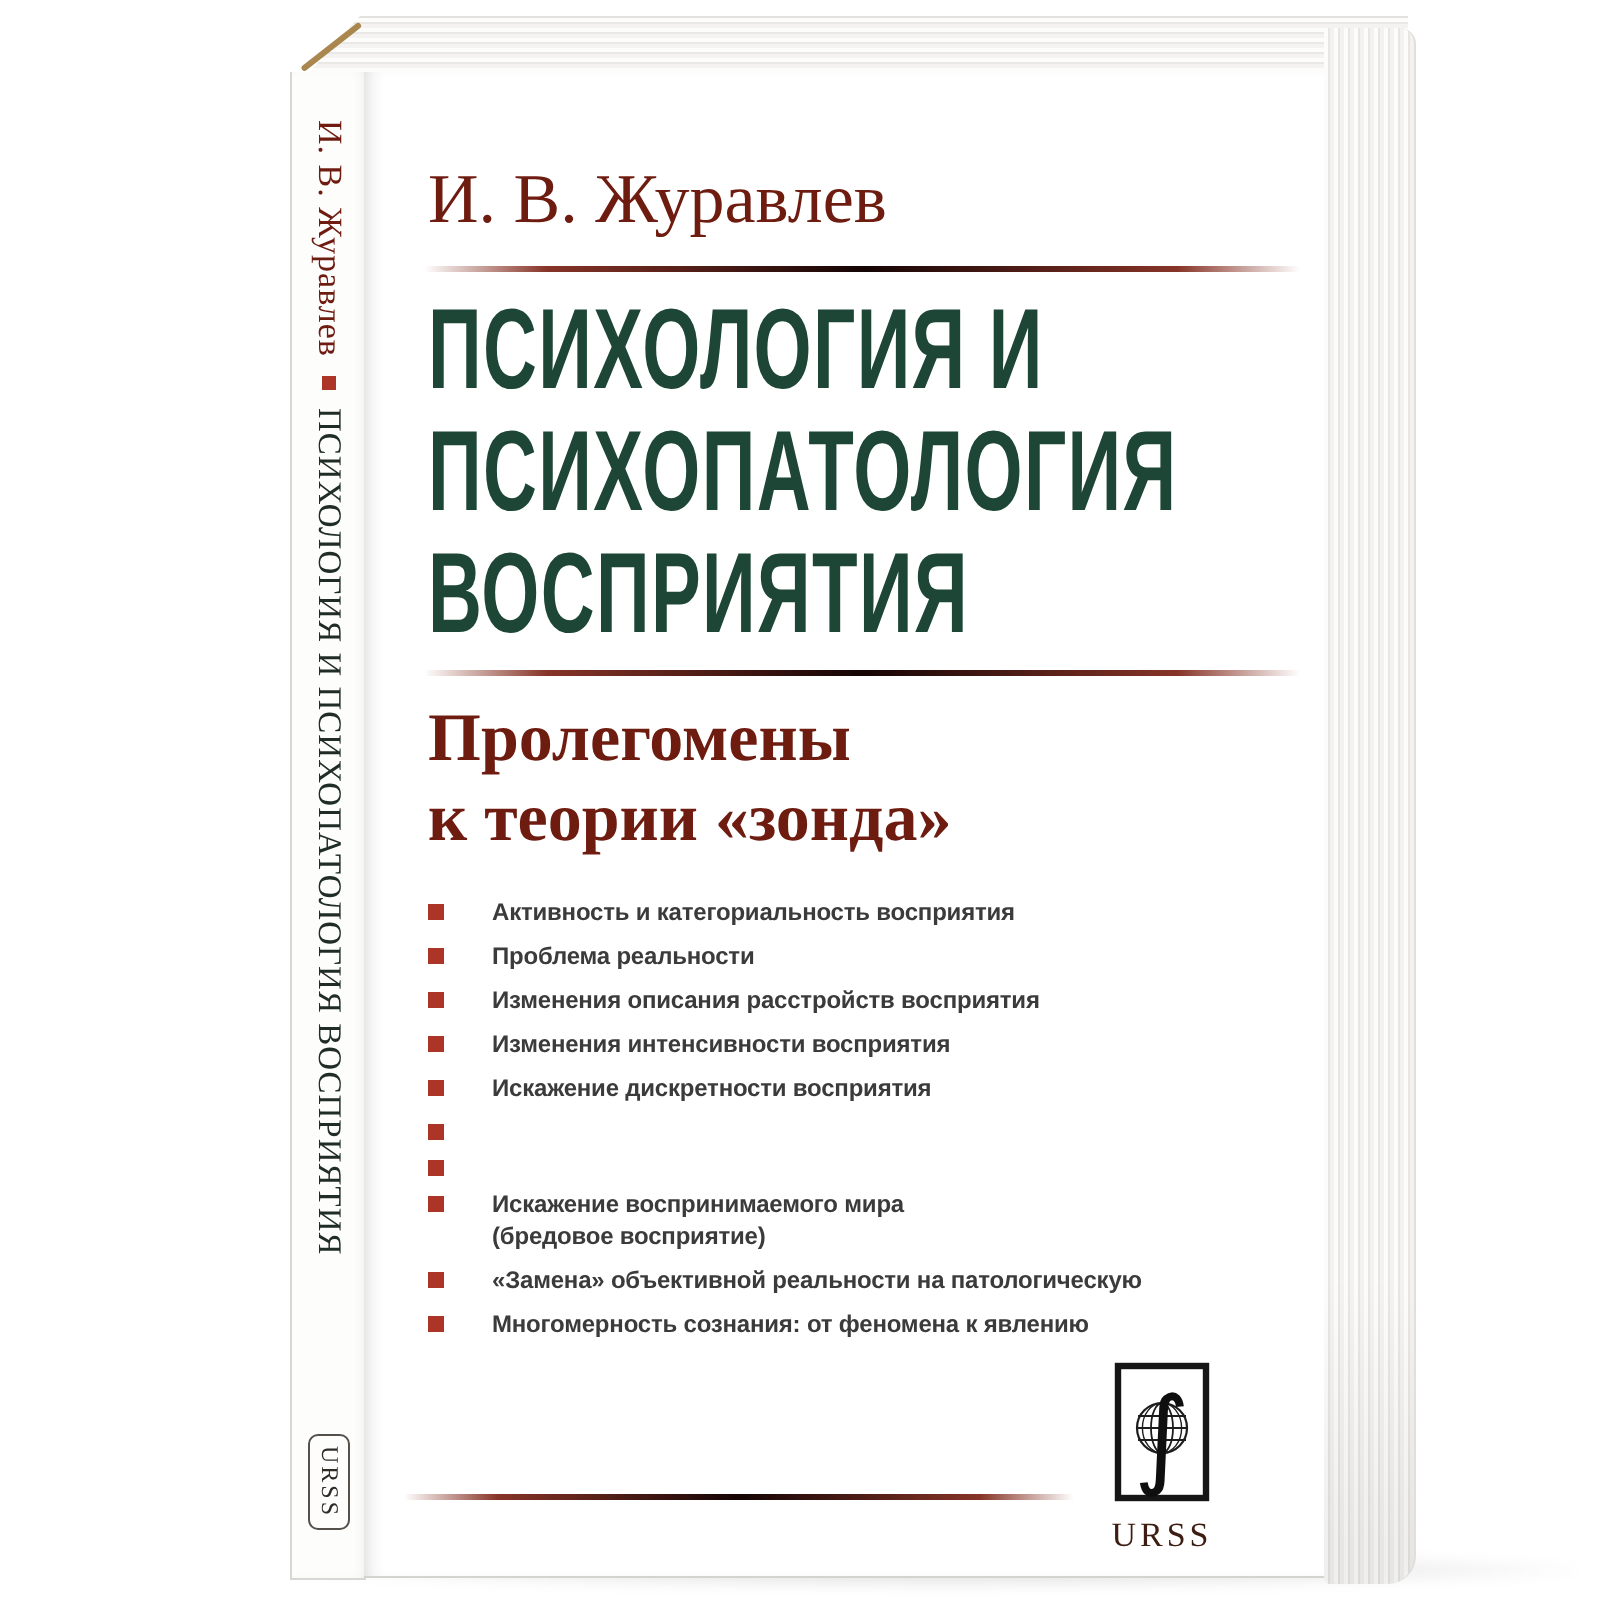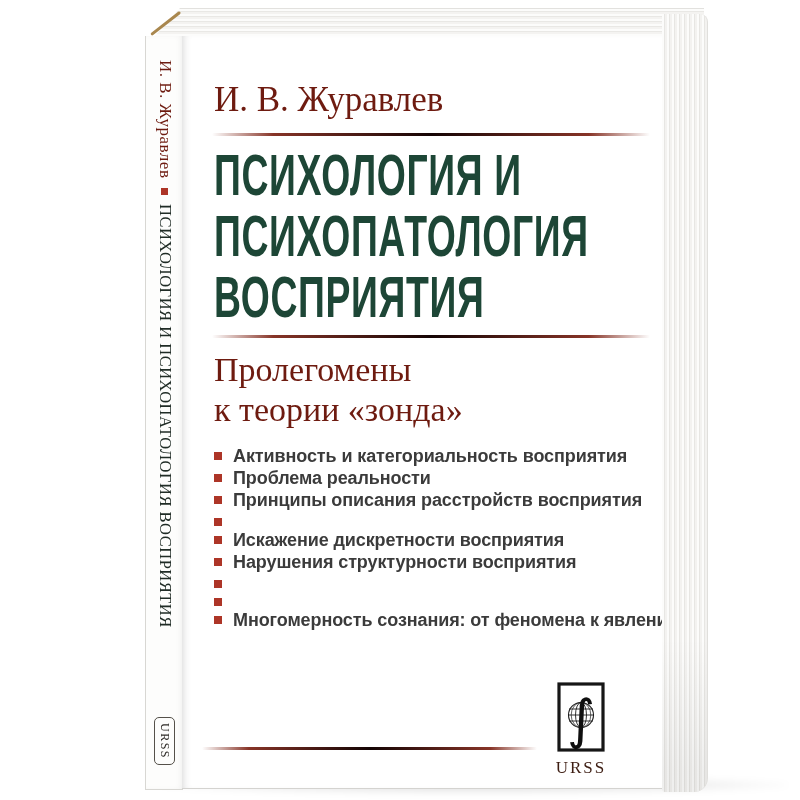--- a/index.html
+++ b/index.html
@@ -105,33 +105,34 @@
     width: 700px;
     font-weight: bold;
     font-size: 57px; line-height: 61px; letter-spacing: 1px;
     color: var(--title-green, #1d4636);
     transform: scaleX(0.655); transform-origin: left top;
     white-space: pre-line;
   }
   .subtitle {
     margin-top: 12px; margin-left: 2px;
     font-family: "Liberation Serif", "DejaVu Serif", serif;
-    font-weight: normal;
+    font-weight: bold;
     font-size: 34px; line-height: 40px;
     color: var(--accent-red, #6e1b10);
     white-space: pre-line;
   }
 
   .topics { list-style: none; margin: 18px 0 0 0; padding: 0; }
   .topic { display: flex; align-items: flex-start; margin-bottom: 6px; }
   .topic-bullet { width: 8px; height: 8px; background: var(--bullet-red, #ad3527); margin: 4px 11px 0 2px; flex: none; }
   .topic-text {
-    font-weight: bold; font-size: 18px; line-height: 16px; letter-spacing: -0.1px;
+    font-weight: bold; font-size: 12px; line-height: 16px; letter-spacing: -0.1px;
     color: var(--list-text, #3b3b3b);
     white-space: pre;
+    margin-left: 13px;
   }
 
   .logo { position: absolute; right: 50px; bottom: 10px; width: 62px; text-align: center; }
   .logo-text {
     margin-top: 2px;
     font-family: "Liberation Serif", "DejaVu Serif", serif;
     font-size: 17px; letter-spacing: 2px; color: #3d1d12;
   }
 </style>
 </head>
@@ -169,38 +170,44 @@
         <li class="topic">
             <span class="topic-bullet"></span>
             <span class="topic-text">Активность и категориальность восприятия</span>
           </li>
         <li class="topic">
             <span class="topic-bullet"></span>
             <span class="topic-text">Проблема реальности</span>
           </li>
         <li class="topic">
             <span class="topic-bullet"></span>
-            <span class="topic-text">Принципы описания расстройств восприятия</span>
-          </li>
-        <li class="topic">
-            <span class="topic-bullet"></span>
+            <span class="topic-text">Изменения описания расстройств восприятия</span>
+          </li>
+        <li class="topic">
+            <span class="topic-bullet"></span>
+            <span class="topic-text">Изменения интенсивности восприятия</span>
           </li>
         <li class="topic">
             <span class="topic-bullet"></span>
             <span class="topic-text">Искажение дискретности восприятия</span>
           </li>
         <li class="topic">
             <span class="topic-bullet"></span>
-            <span class="topic-text">Нарушения структурности восприятия</span>
-          </li>
-        <li class="topic">
-            <span class="topic-bullet"></span>
-          </li>
-        <li class="topic">
-            <span class="topic-bullet"></span>
+          </li>
+        <li class="topic">
+            <span class="topic-bullet"></span>
+          </li>
+        <li class="topic">
+            <span class="topic-bullet"></span>
+            <span class="topic-text">Искажение воспринимаемого мира
+(бредовое восприятие)</span>
+          </li>
+        <li class="topic">
+            <span class="topic-bullet"></span>
+            <span class="topic-text">«Замена» объективной реальности на патологическую</span>
           </li>
         <li class="topic">
             <span class="topic-bullet"></span>
             <span class="topic-text">Многомерность сознания: от феномена к явлению</span>
           </li>
       </ul>
 
       <div class="rule rule-3"></div>
 
       <div class="logo">

